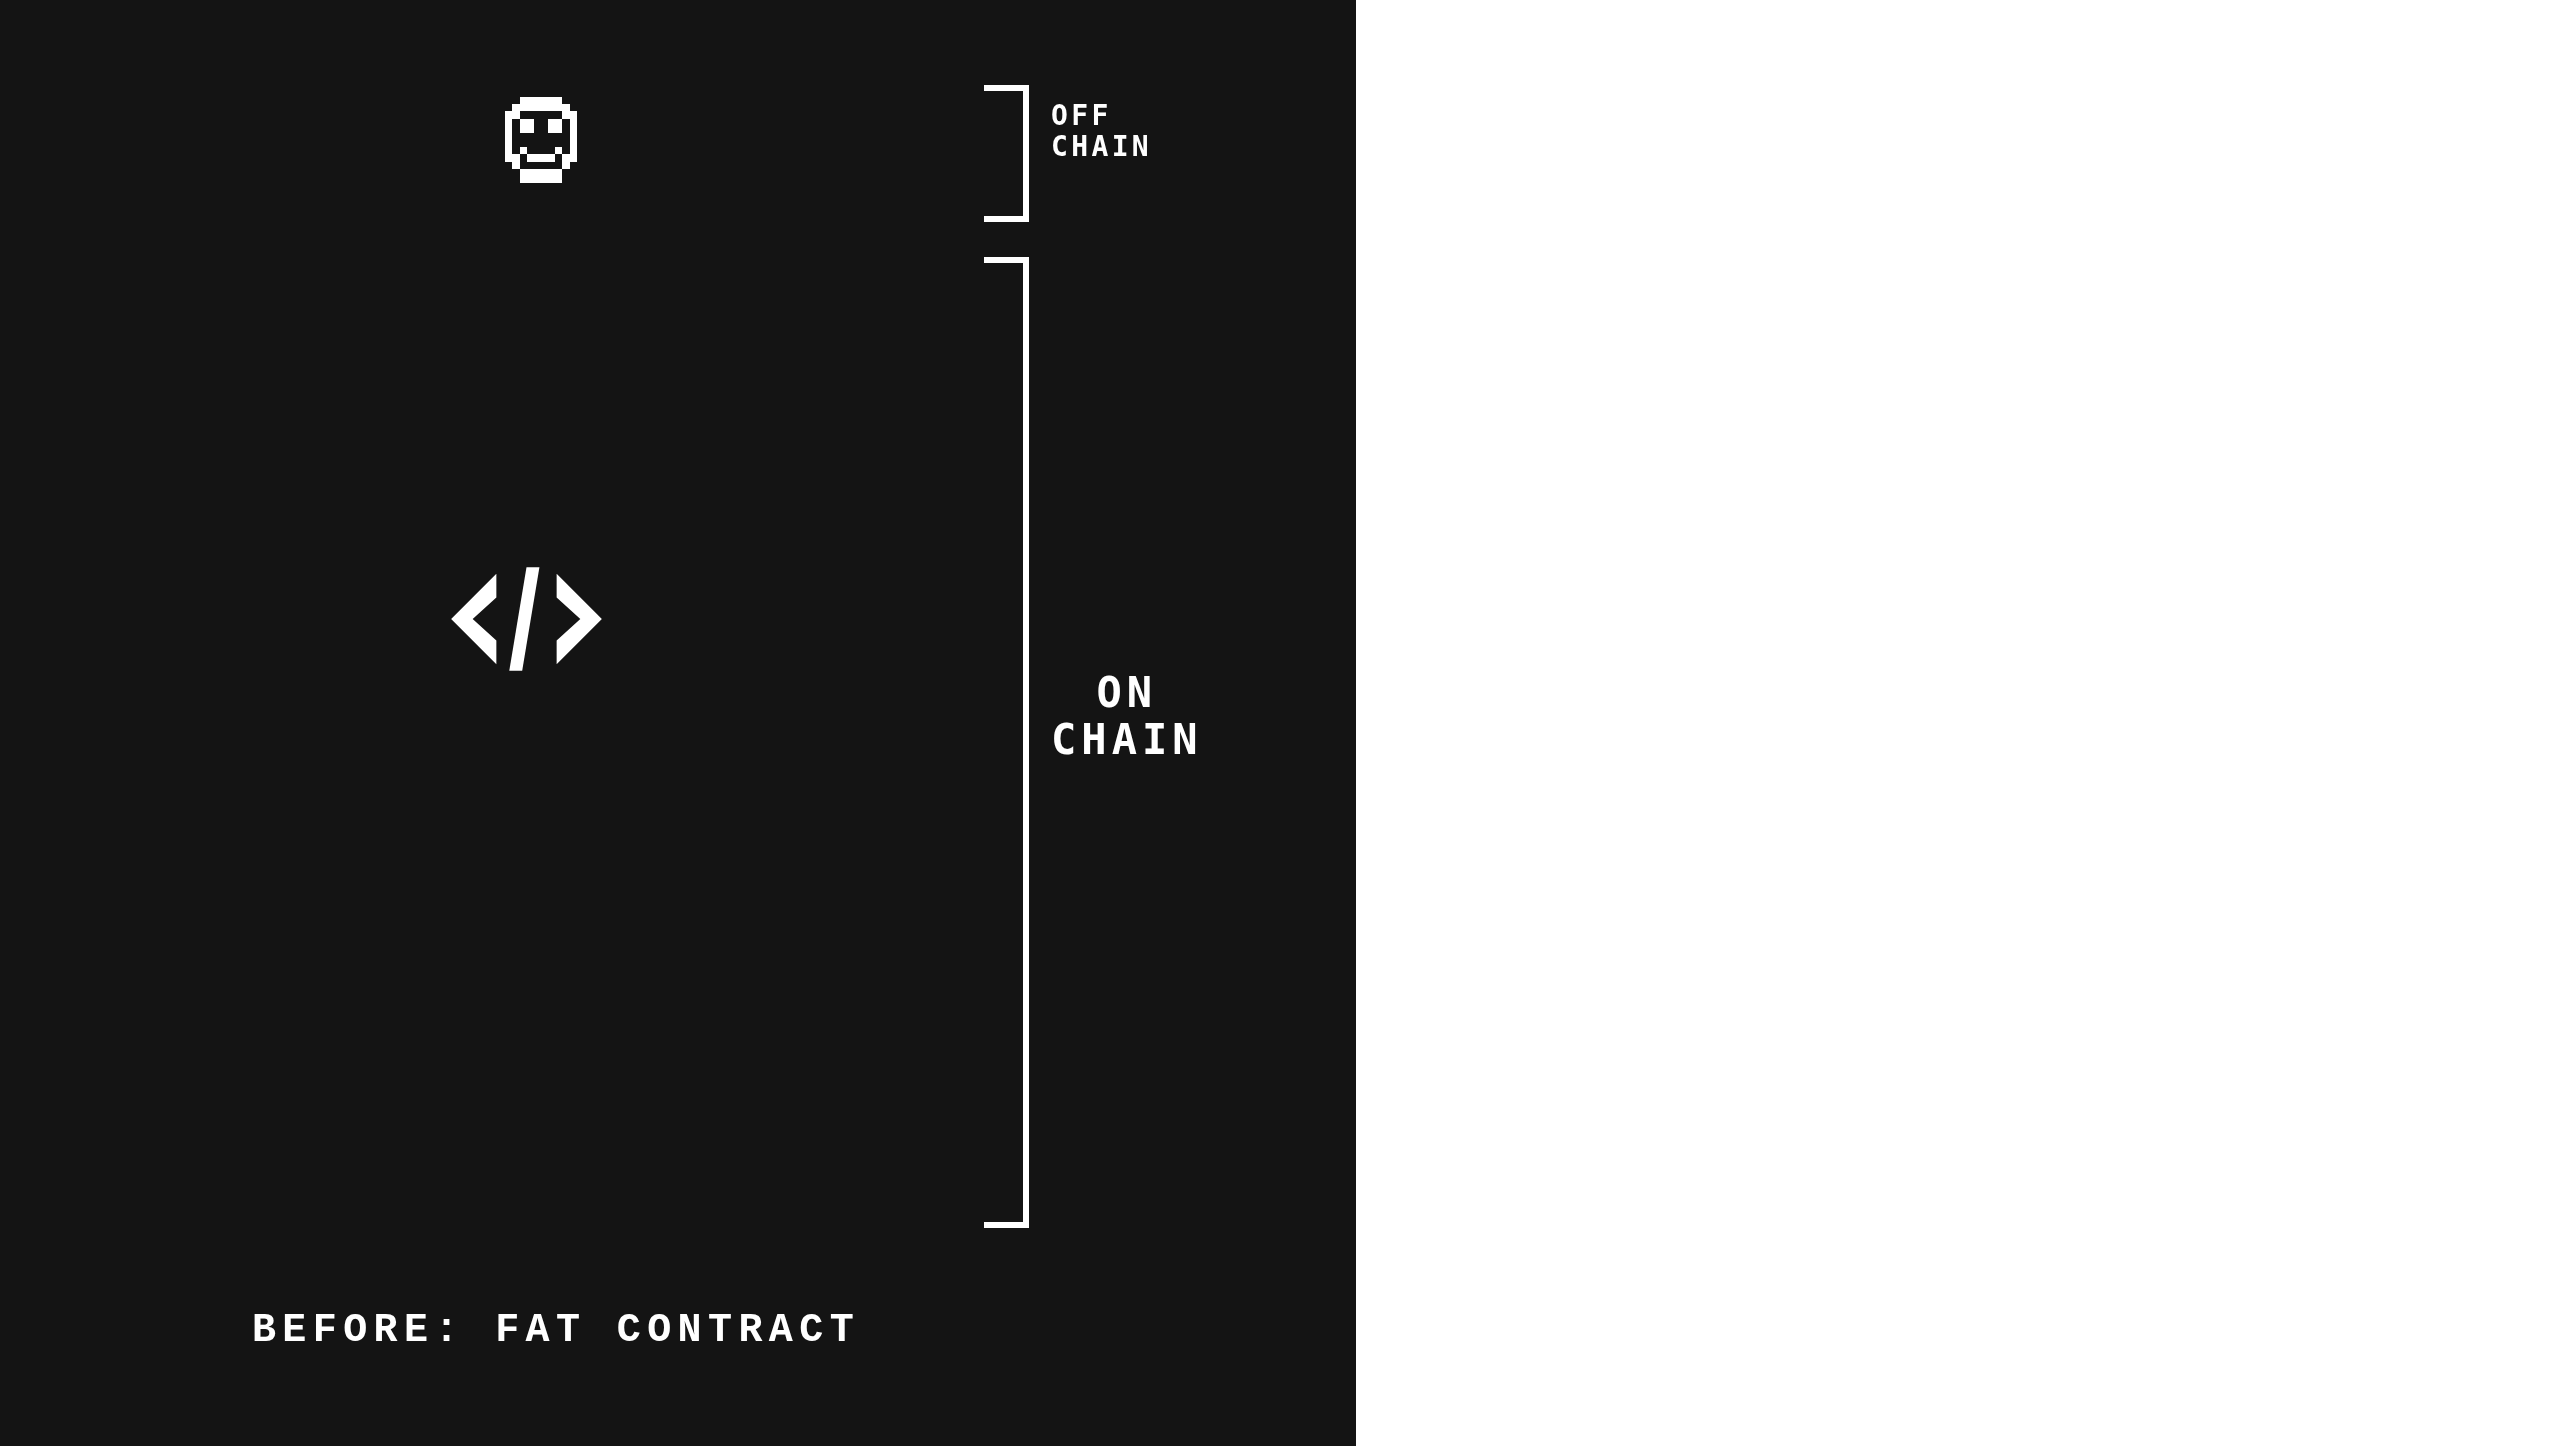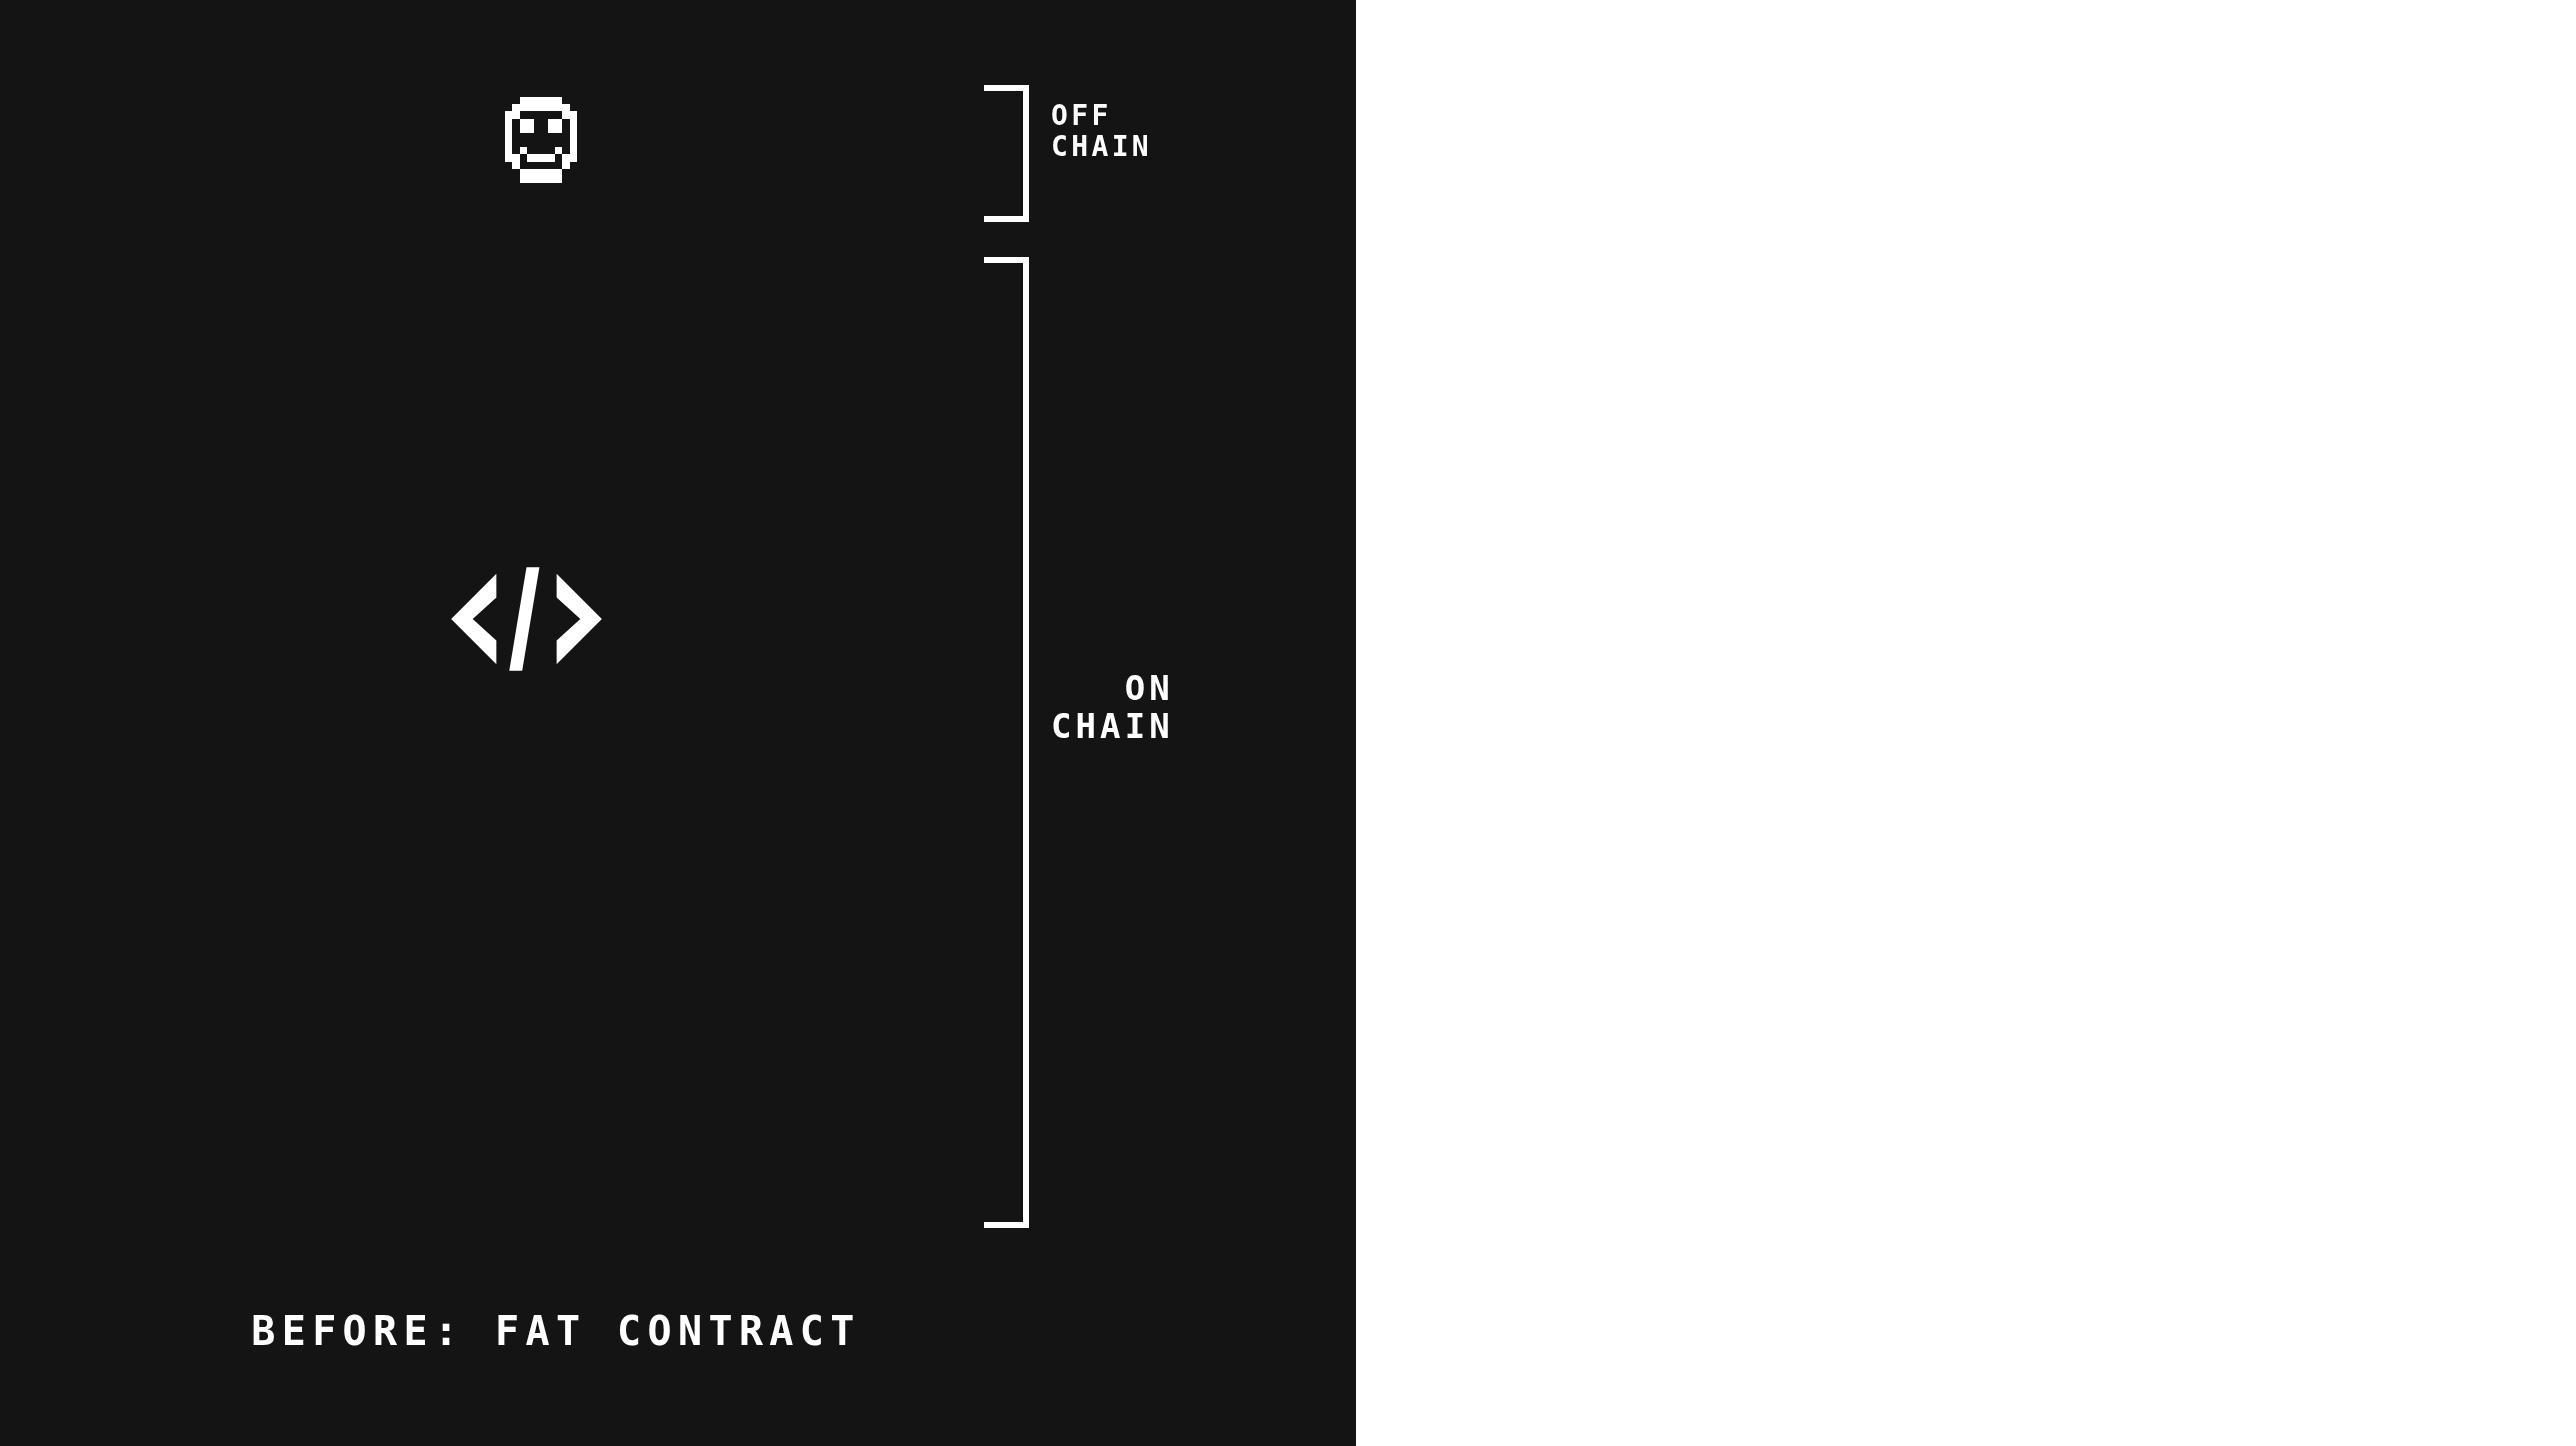--- a/index.html
+++ b/index.html
@@ -33,37 +33,37 @@
 
   .code-chevron { position:absolute; left:449px; top:565px; }
 
   .single-prog {
     position:absolute; left:129px; top:741px; width:820px;
     text-align:center; font-size:39px; letter-spacing:0.14em;
   }
 
   .caption-left {
     position:absolute; left:0; top:1309px; width:1112px;
-    text-align:center; font-size:40px; letter-spacing:0.16em;
+    text-align:center; font-size:40px; letter-spacing:0.16em;font-family:Liberation Mono, monospace;
   }
 
   
   .brk { position:absolute; }
   .brk-line { position:absolute; background:currentColor; }
 
   .brk-off-left  { left:984px; top:85px;  width:45px; height:137px; }
   .brk-on-left   { left:984px; top:257px;  width:45px; height:971px; }
 
   .lbl-off-left {
     position:absolute; left:1051px; top:100px; font-size:28px;
     letter-spacing:0.12em; text-align:left;
   }
   .lbl-on-left {
-    position:absolute; left:1051px; top:669px; font-size:34px;
-    letter-spacing:0.12em; text-align:right;
+    position:absolute; left:1051px; top:669px; font-size:42px;
+    letter-spacing:0.12em; text-align:center;
   }
 
   .divider { position:absolute; left:1356px; top:0; width:1.4px; height:1447px; background:#141414; }
 </style>
 </head>
 <body>
 
 <div class="board">
 
   <div class="panel panel-before">

